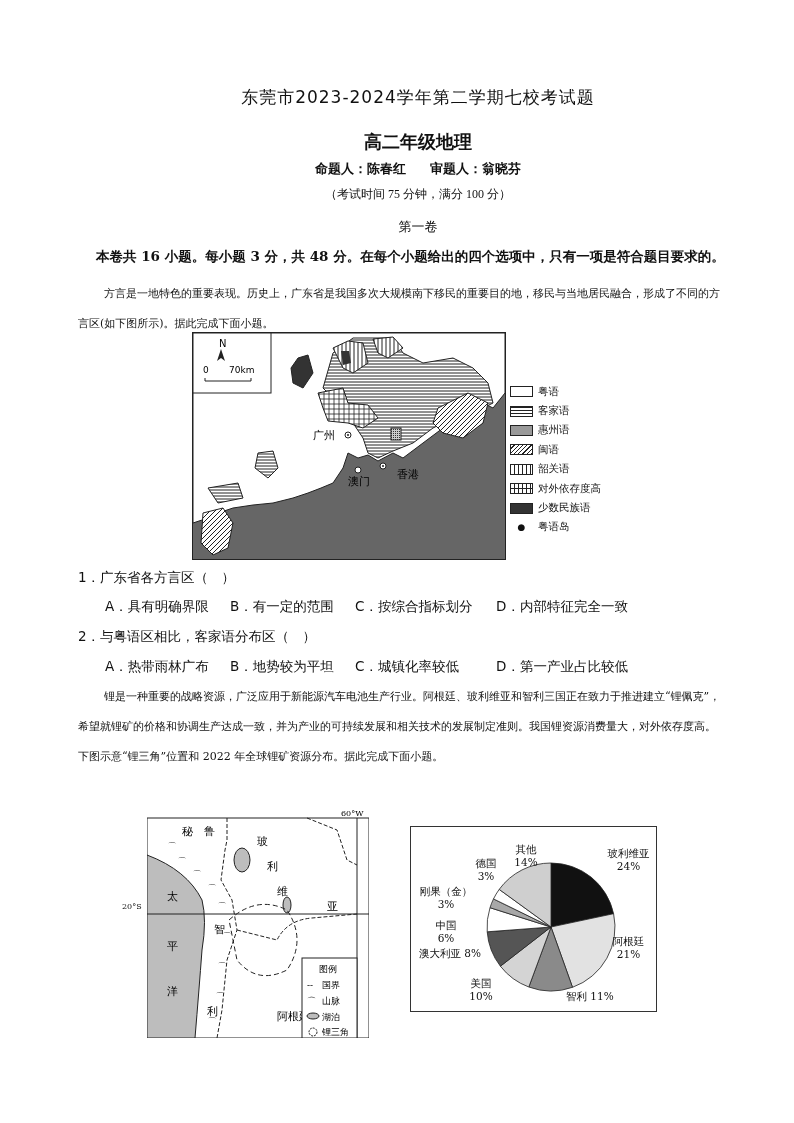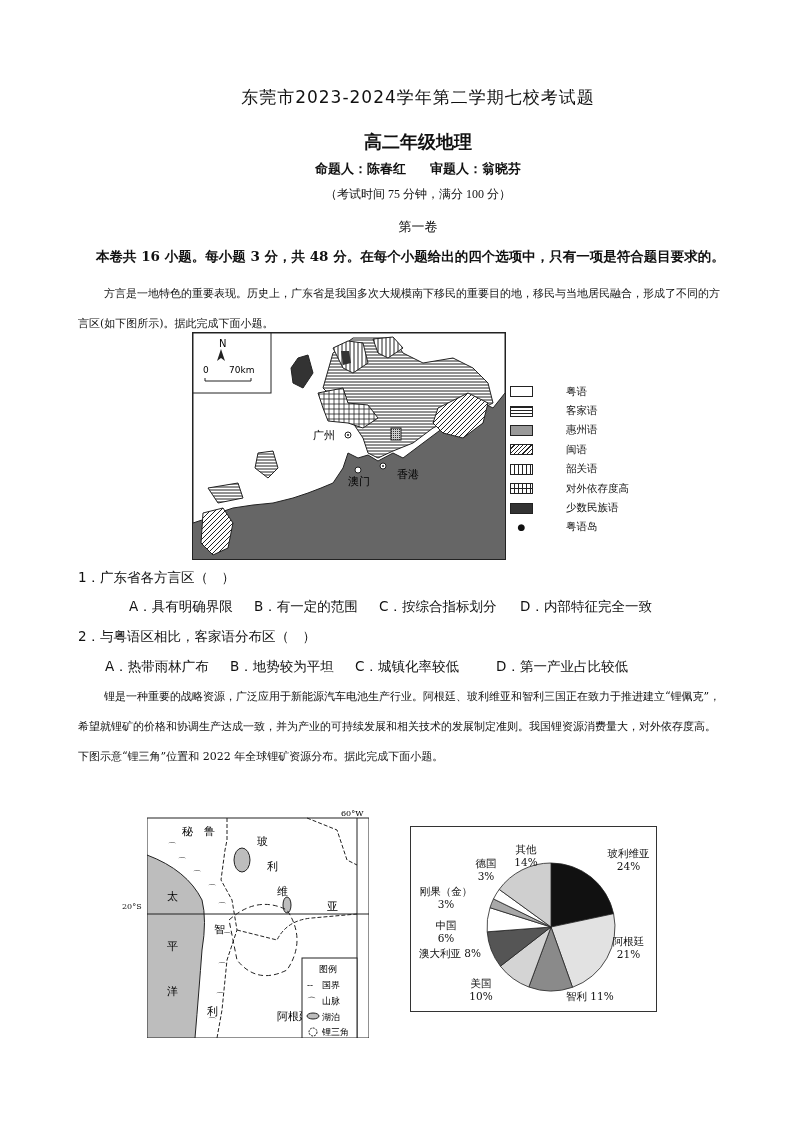--- a/index.html
+++ b/index.html
@@ -14,27 +14,27 @@
   .timeinfo { top: 186px; font-size: 12px; font-family: Liberation Serif, serif; }
   .volume { top: 218px; font-size: 13px; font-family: "DejaVu Sans", sans-serif; }
   .instr { top: 248px; left: 96px; font-size: 13.5px; font-weight: bold; }
   .para { left: 78px; width: 648px; font-size: 11px; line-height: 30px; text-indent: 26px; font-family: "DejaVu Serif", serif; }
   .p1 { top: 279px; }
   .q { font-size: 13.5px; font-family: "DejaVu Sans", sans-serif; }
   .q1 { top: 569px; left: 78px; }
   .q2 { top: 628px; left: 78px; }
   .opts { left: 105px; font-size: 13.5px; font-family: "DejaVu Sans", sans-serif; display: flex; }
   .opts span { display: inline-block; }
-  .o1 { top: 598px; margin-left: 24px; }
+  .o1 { top: 598px; }
   .o2 { top: 658px; }
   .p2 { top: 682px; }
   
   .map1 { left: 192px; top: 332px; width: 312px; height: 226px; border: 1.5px solid #222; background: #666; overflow: hidden; }
   .legend1 { left: 510px; top: 382px; font-size: 10.5px; font-family: "DejaVu Sans", sans-serif; }
-  .legend1 .row { height: 19.4px; display: flex; align-items: center; gap: 28px; }
+  .legend1 .row { height: 19.4px; display: flex; align-items: center; }
   .legend1 .sw { width: 23px; height: 11px; border: 1px solid #222; margin-right: 5px; box-sizing: border-box; }
   .legend1 .dot { width: 23px; margin-right: 5px; text-align: center; font-size: 9px; }
   
   .map2 { left: 147px; top: 810px; width: 245px; height: 228px; }
   .chart { left: 410px; top: 826px; width: 245px; height: 184px; border: 1px solid #333; }
   .pl { position: absolute; font-size: 10.5px; text-align: center; line-height: 13px; font-family: "DejaVu Serif", serif; }
 </style>
 </head>
 <body>
 

